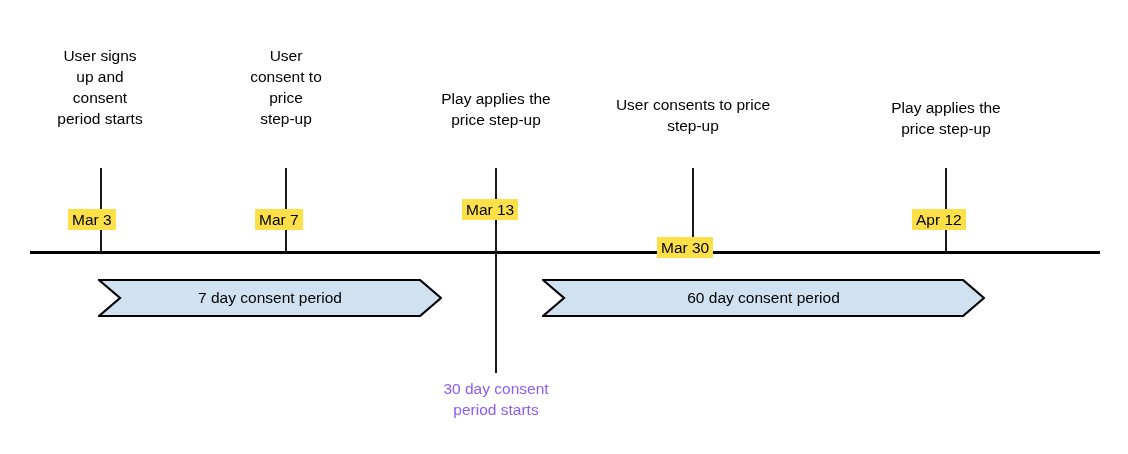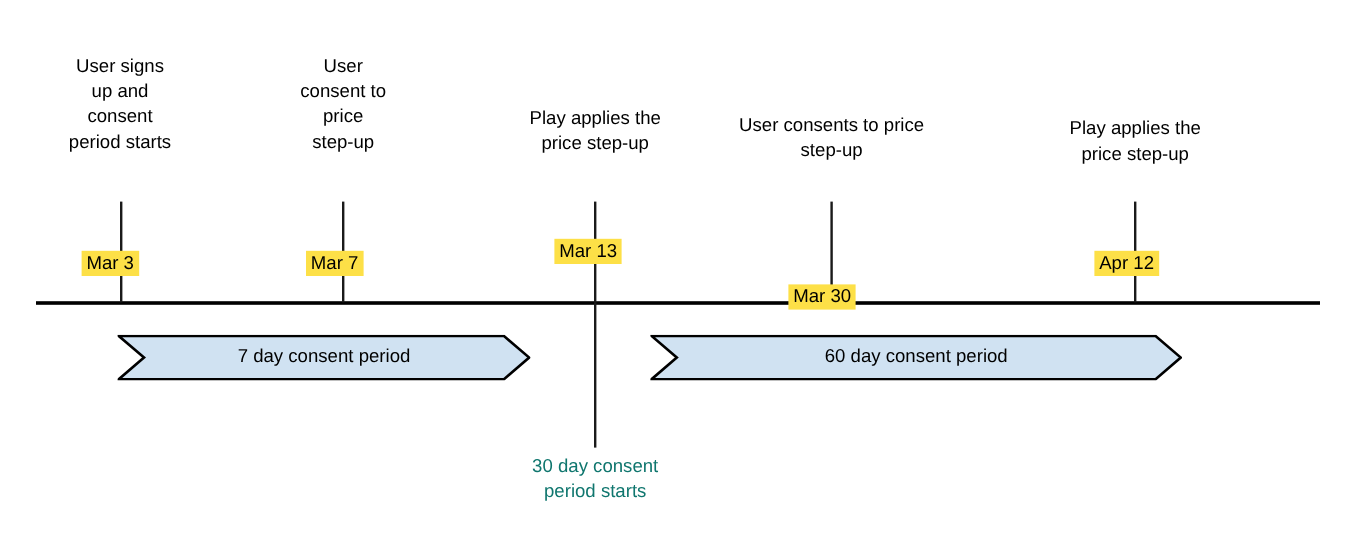--- a/index.html
+++ b/index.html
@@ -53,21 +53,21 @@
     padding:1px 4px;
     white-space:nowrap;
   }
 
   
   .below-label{
     position:absolute;
     text-align:center;
     font-size:15.5px;
     line-height:21px;
-    color:#0f766e;
+    color:#8b5cf6;
     white-space:pre-line;
   }
 
   
   .banner{
     position:absolute;
     top:279px;
     height:38px;
   }
   .banner svg{display:block;width:100%;height:100%;}

